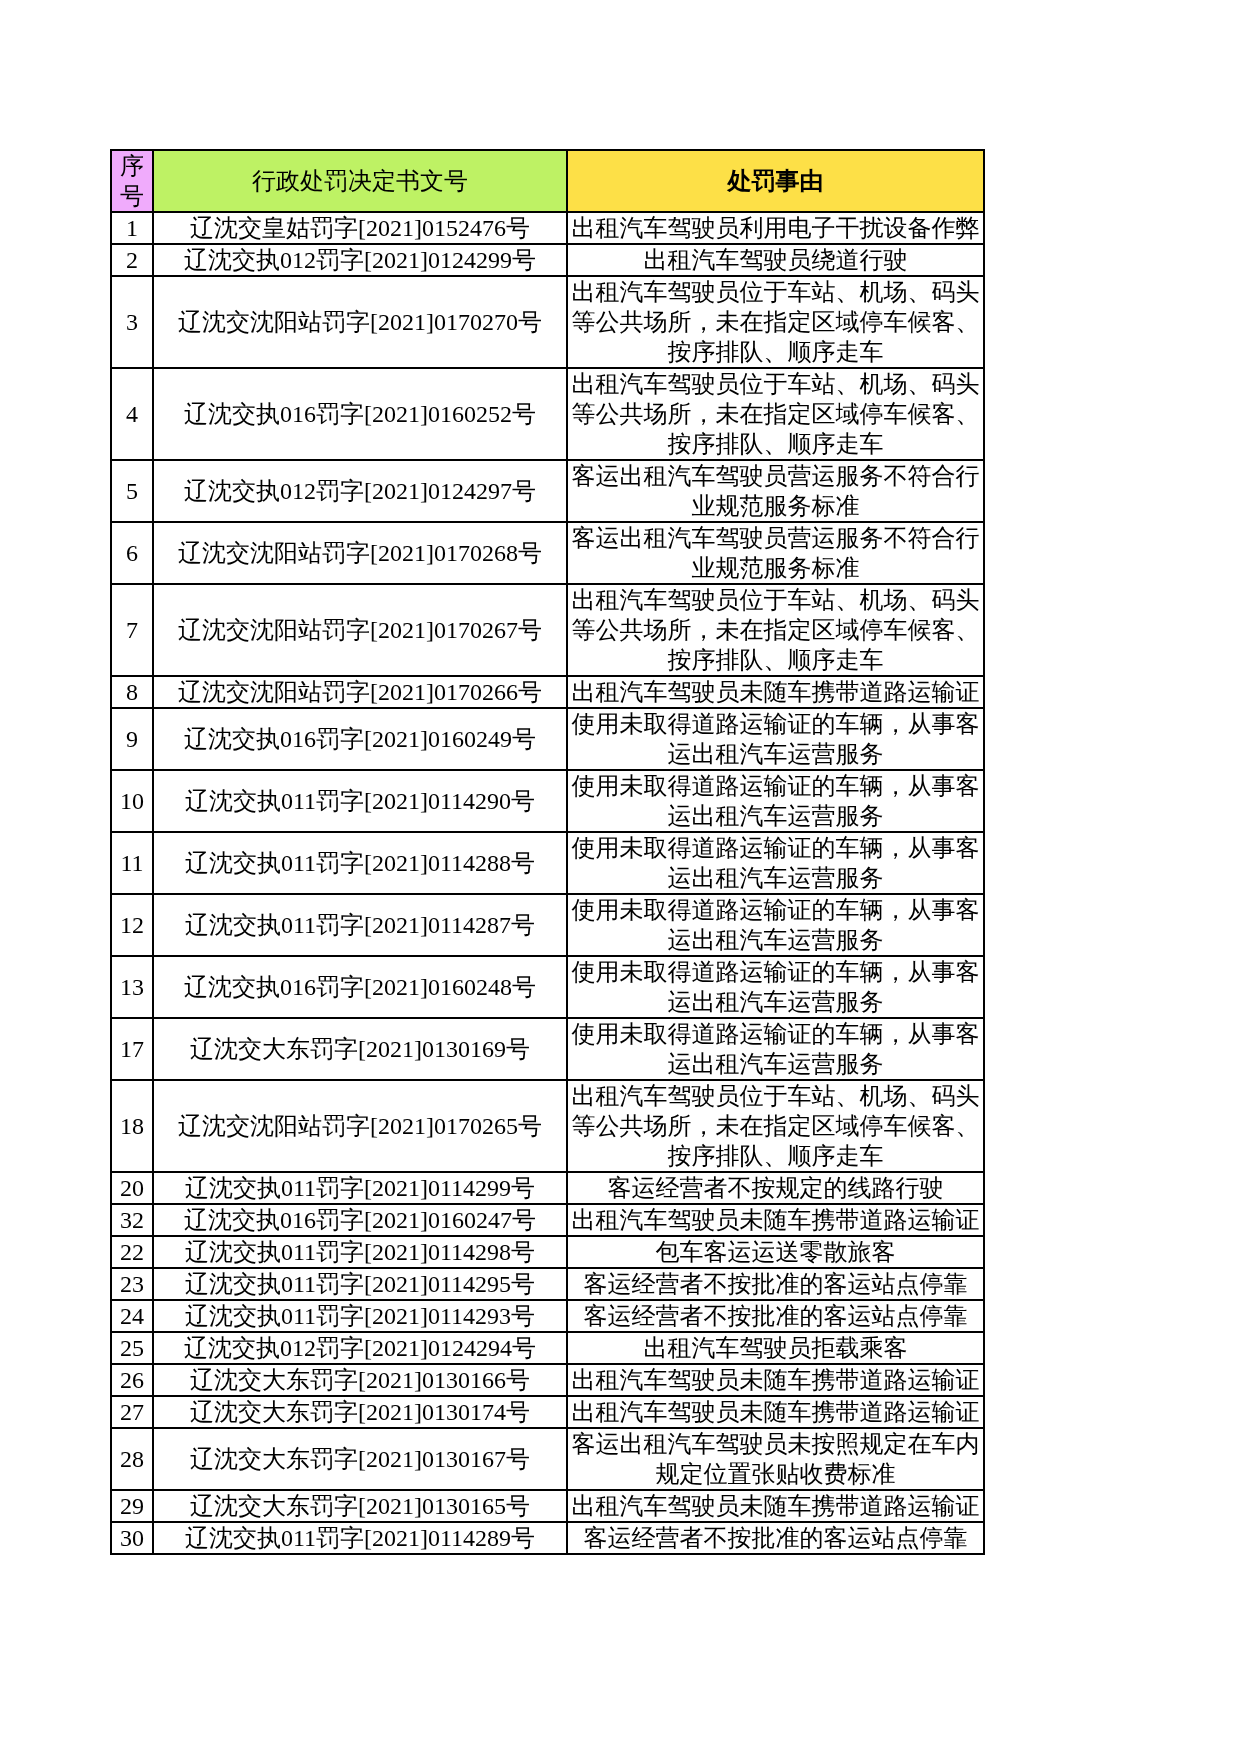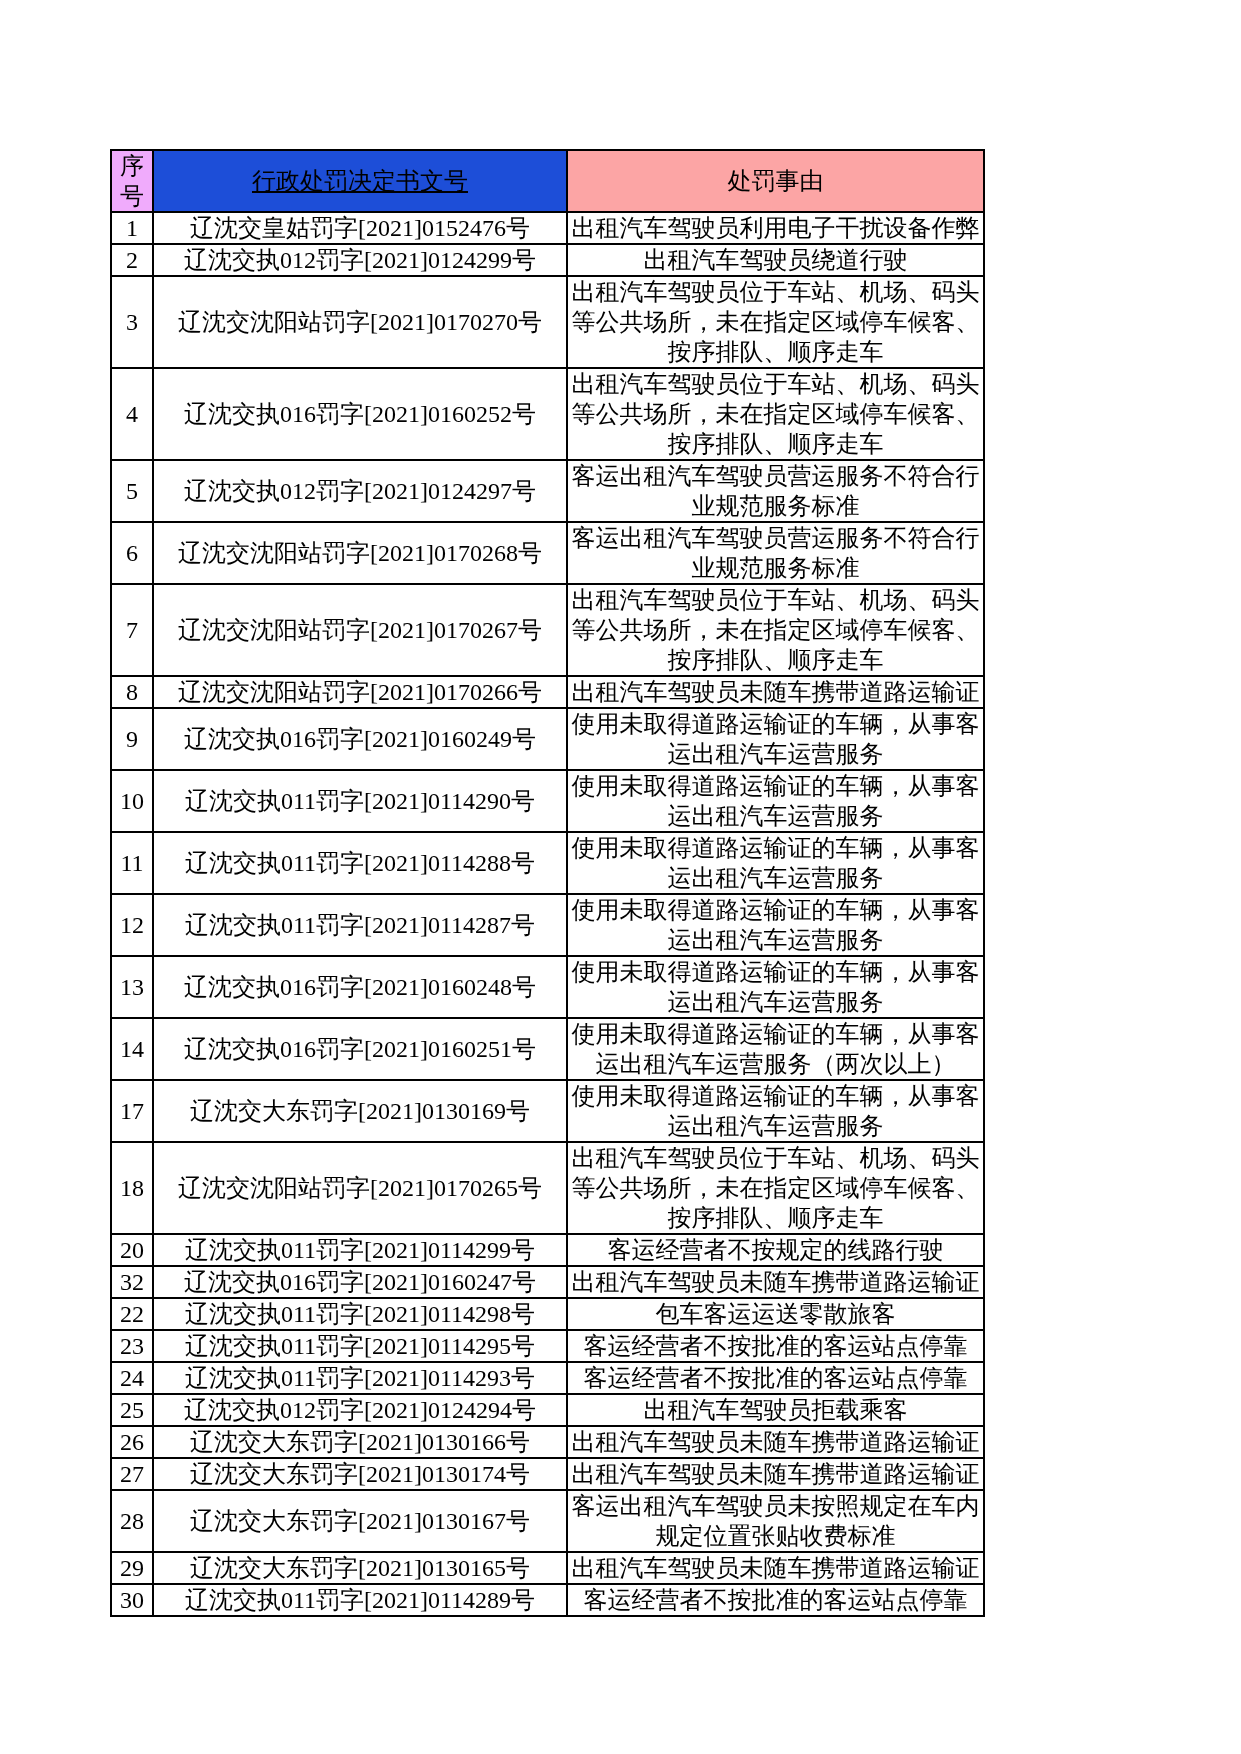--- a/index.html
+++ b/index.html
@@ -50,22 +50,22 @@
   td.c-no { height: 30px; }
 </style>
 </head>
 <body>
 
 <div class="sheet">
   <table class="penalty">
     <thead>
       <tr>
         <th class="h-no" style="background: #f0abfc;">序号</th>
-        <th class="h-doc" style="background: #1d4ed8; text-decoration: underline;">行政处罚决定书文号</th>
-        <th class="h-reason" style="background: #fca5a5;">处罚事由</th>
+        <th class="h-doc" style="background: #bef264;">行政处罚决定书文号</th>
+        <th class="h-reason" style="background: #fde047; font-weight: bold;">处罚事由</th>
       </tr>
     </thead>
     <tbody id="rows">
         <tr>
     <td class="c-no">1</td>
     <td class="c-doc">辽沈交皇姑罚字[2021]0152476号</td>
     <td class="c-reason">出租汽车驾驶员利用电子干扰设备作弊</td>
   </tr>
         <tr>
     <td class="c-no">2</td>
@@ -119,25 +119,20 @@
   </tr>
         <tr>
     <td class="c-no">12</td>
     <td class="c-doc">辽沈交执011罚字[2021]0114287号</td>
     <td class="c-reason">使用未取得道路运输证的车辆，从事客运出租汽车运营服务</td>
   </tr>
         <tr>
     <td class="c-no">13</td>
     <td class="c-doc">辽沈交执016罚字[2021]0160248号</td>
     <td class="c-reason">使用未取得道路运输证的车辆，从事客运出租汽车运营服务</td>
-  </tr>
-        <tr>
-    <td class="c-no">14</td>
-    <td class="c-doc">辽沈交执016罚字[2021]0160251号</td>
-    <td class="c-reason">使用未取得道路运输证的车辆，从事客运出租汽车运营服务（两次以上）</td>
   </tr>
         <tr>
     <td class="c-no">17</td>
     <td class="c-doc">辽沈交大东罚字[2021]0130169号</td>
     <td class="c-reason">使用未取得道路运输证的车辆，从事客运出租汽车运营服务</td>
   </tr>
         <tr>
     <td class="c-no">18</td>
     <td class="c-doc">辽沈交沈阳站罚字[2021]0170265号</td>
     <td class="c-reason">出租汽车驾驶员位于车站、机场、码头等公共场所，未在指定区域停车候客、按序排队、顺序走车</td>

